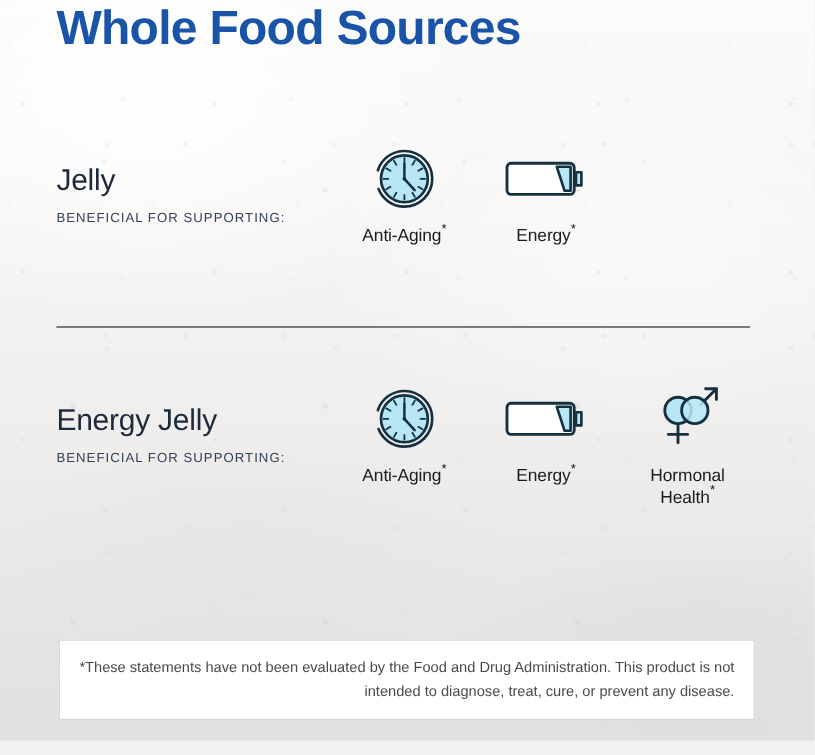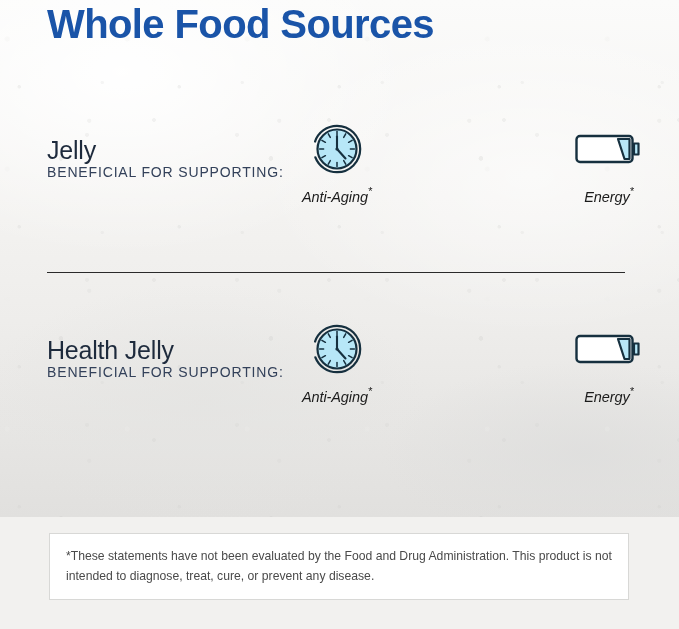--- a/index.html
+++ b/index.html
@@ -10,21 +10,21 @@
     width: 679px;
     height: 629px;
     overflow: hidden;
     font-family: "Liberation Sans", sans-serif;
     background: #f2f1ef;
   }
 
   #page {
     position: relative;
     width: 679px;
-    height: 517px;
+    height: 617px;
     background:
       radial-gradient(ellipse 420px 260px at 18% 14%, rgba(255,255,255,0.95) 0%, rgba(255,255,255,0.0) 70%),
       radial-gradient(ellipse 380px 220px at 78% 34%, rgba(255,255,255,0.55) 0%, rgba(255,255,255,0.0) 72%),
       radial-gradient(ellipse 300px 160px at 30% 78%, rgba(228,228,226,0.75) 0%, rgba(228,228,226,0.0) 75%),
       radial-gradient(ellipse 260px 120px at 86% 88%, rgba(222,222,221,0.8) 0%, rgba(222,222,221,0.0) 78%),
       linear-gradient(180deg, #fbfbfa 0%, #f4f3f1 38%, #eeedeb 62%, #e7e6e4 82%, #e1e0de 100%);
     box-sizing: border-box;
   }
 
   
@@ -74,37 +74,36 @@
   }
   .product-name {
     font-size: 25px;
     font-weight: normal;
     color: #1d2a3c;
     letter-spacing: -0.2px;
     line-height: 28px;
     margin: 0;
   }
   .product-sub {
-    font-size: 14px;
+    font-size: 11px;
     color: #33415a;
     letter-spacing: 0.85px;
-    margin-top: 0;
+    margin-top: 12px;
     white-space: nowrap;
   }
 
   .benefits {
     position: absolute;
     left: 278px;
     top: 0;
     width: 390px;
     display: flex;
     flex-direction: row;
     align-items: flex-start;
-    justify-content: space-between;
-    font-style: italic;
+    justify-content: flex-start;
   }
   .benefit {
     width: 118px;
     display: flex;
     flex-direction: column;
     align-items: center;
   }
   .benefit-icon {
     height: 58px;
     display: flex;
@@ -138,20 +137,21 @@
   
   #disclaimer {
     position: absolute;
     left: 49px;
     top: 533px;
     width: 580px;
     box-sizing: border-box;
     background: #ffffff;
     border: 1px solid #d8d8d6;
     padding: 12px 16px 13px 16px;
+    text-align: right;
   }
   #disclaimer-text {
     font-size: 12.2px;
     line-height: 20px;
     color: #4a4a4a;
   }
 </style>
 </head>
 <body>
 
@@ -210,21 +210,21 @@
 
 
     </div>
   </div>
 
   <div id="divider"></div>
 
   <div class="product-row" id="row-royal">
 
     <div class="name-block">
-      <div class="product-name">Health Jelly</div>
+      <div class="product-name">Energy Jelly</div>
       <div class="product-sub">BENEFICIAL FOR SUPPORTING:</div>
     </div>
 
     <div class="benefits">
 
       <div class="benefit">
         <div class="benefit-icon">
           <svg width="54" height="54" viewBox="0 0 54 54" aria-hidden="true">
             <circle cx="27" cy="27" r="19.5" fill="#b7e7f7" stroke="#16303f" stroke-width="2.2"></circle>
             <circle cx="27" cy="27" r="23.2" fill="none" stroke="#16303f" stroke-width="2.2" stroke-dasharray="130 16" stroke-dashoffset="66" stroke-linecap="round"></circle>
@@ -254,20 +254,33 @@
         <div class="benefit-icon">
           <svg width="70" height="42" viewBox="0 0 70 42" aria-hidden="true">
             <rect x="2.5" y="8" width="56" height="26" rx="3.5" fill="#ffffff" stroke="#16303f" stroke-width="2.4"></rect>
             <path d="M44 11 L55.5 11 L55.5 31 L50.5 31 Z" fill="#b7e7f7" stroke="#16303f" stroke-width="2.2" stroke-linejoin="round"></path>
             <path d="M60 15.5 L64.5 15.5 L64.5 26.5 L60 26.5 Z" fill="#b7e7f7" stroke="#16303f" stroke-width="2.2" stroke-linejoin="round"></path>
           </svg>
         </div>
         <div class="benefit-label"><span>Energy</span><span class="star">*</span></div>
       </div>
 
+      <div class="benefit">
+        <div class="benefit-icon">
+          <svg width="64" height="60" viewBox="0 0 64 60" aria-hidden="true">
+            <line x1="43" y1="18" x2="56" y2="5" stroke="#16303f" stroke-width="2.4" stroke-linecap="round"></line>
+            <polyline points="47,5 56,5 56,14" fill="none" stroke="#16303f" stroke-width="2.4" stroke-linecap="round" stroke-linejoin="round"></polyline>
+            <line x1="24" y1="33" x2="24" y2="50" stroke="#16303f" stroke-width="2.4" stroke-linecap="round"></line>
+            <line x1="16" y1="43" x2="32" y2="43" stroke="#16303f" stroke-width="2.4" stroke-linecap="round"></line>
+            <circle cx="24" cy="23" r="11" fill="#b7e7f7" stroke="#16303f" stroke-width="2.4"></circle>
+            <circle cx="38" cy="23" r="11" fill="#b7e7f7" fill-opacity="0.85" stroke="#16303f" stroke-width="2.4"></circle>
+          </svg>
+        </div>
+        <div class="benefit-label"><span>Hormonal</span><br><span>Health</span><span class="star">*</span></div>
+      </div>
 
     </div>
   </div>
 
   <div id="disclaimer">
     <div id="disclaimer-text">*These statements have not been evaluated by the Food and Drug Administration. This product is not intended to diagnose, treat, cure, or prevent any disease.</div>
   </div>
 
 </div>
 

